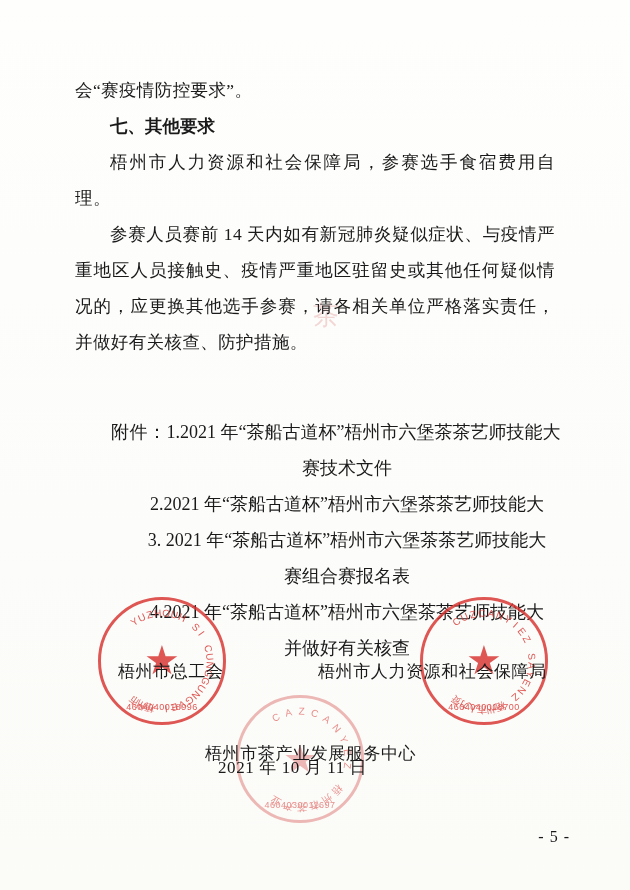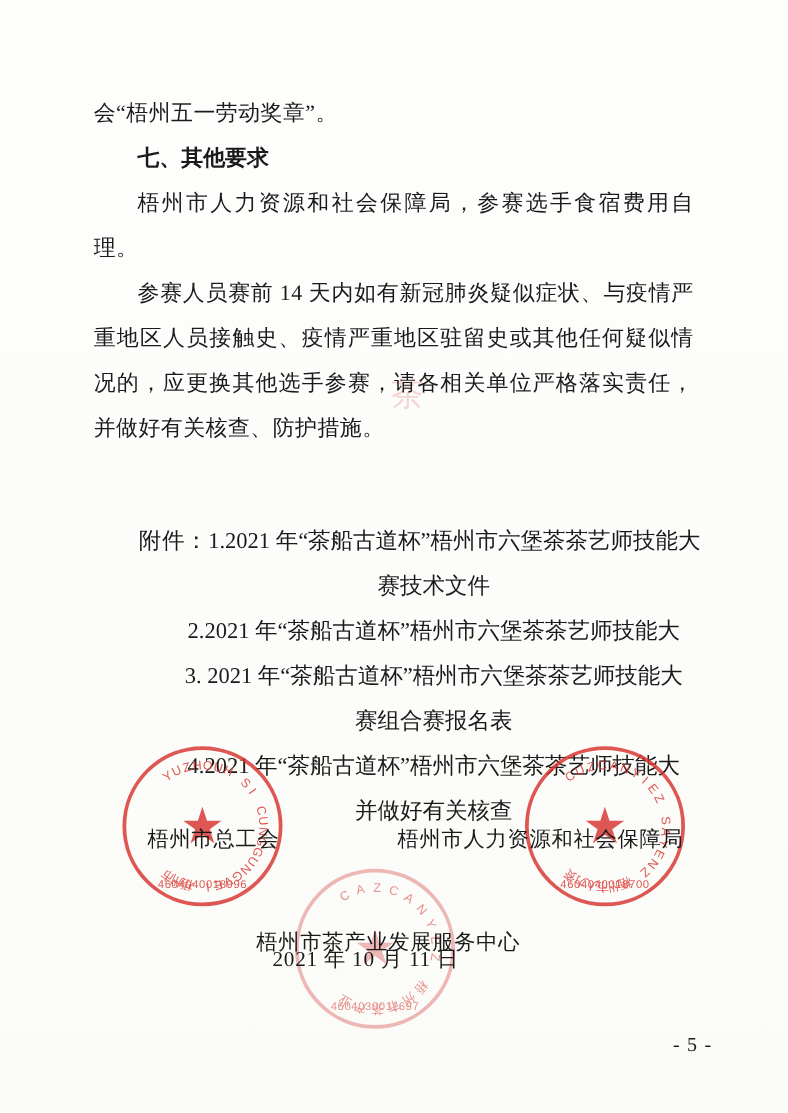--- a/index.html
+++ b/index.html
@@ -191,21 +191,21 @@
 </style>
 </head>
 <body>
 
 <div class="page">
   <div class="paper-tint"></div>
 
   <div class="seal-faint">茶</div>
 
   <div class="content">
-    <p class="para">会“梧州五一劳动奖章”。</p>
+    <p class="para">会“赛疫情防控要求”。</p>
     <p class="heading">七、其他要求</p>
     <p class="para indent2">梧州市人力资源和社会保障局，参赛选手食宿费用自理。</p>
     <p class="para indent2">参赛人员赛前 14 天内如有新冠肺炎疑似症状、与疫情严重地区人员接触史、疫情严重地区驻留史或其他任何疑似情况的，应更换其他选手参赛，请各相关单位严格落实责任，并做好有关核查、防护措施。</p>
 
     <div class="gap-big"></div>
 
     <div class="attach-block">
       <p class="attach-line">
         <span class="attach-label">附件：</span><span>1.2021 年“茶船古道杯”梧州市六堡茶茶艺师技能大</span>
       </p>

